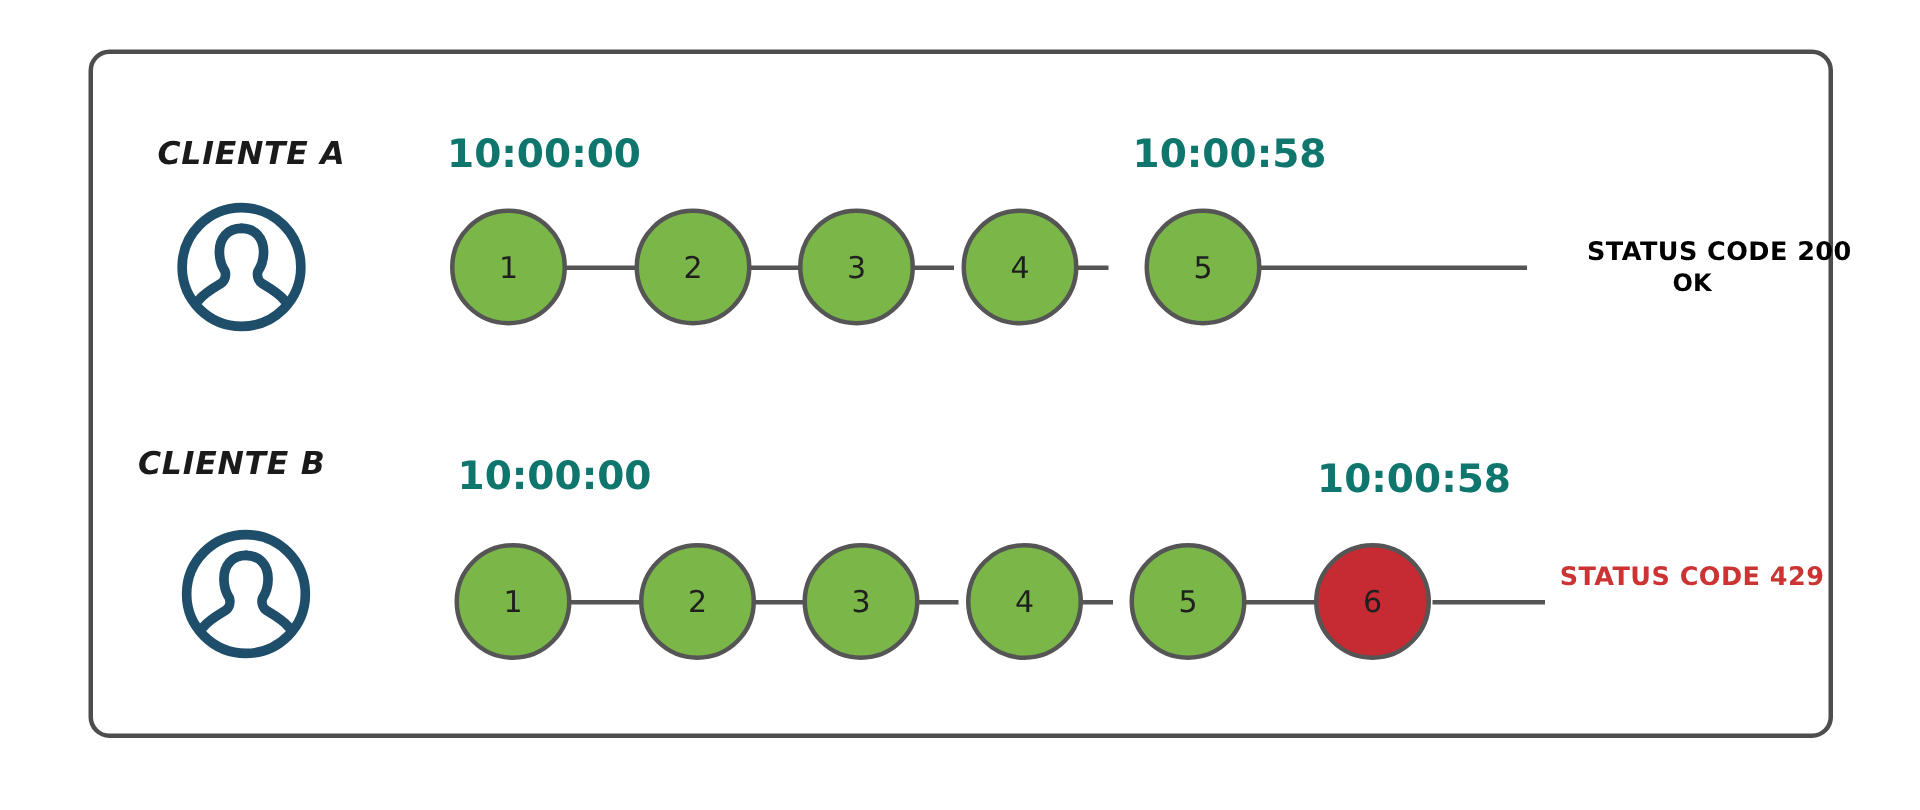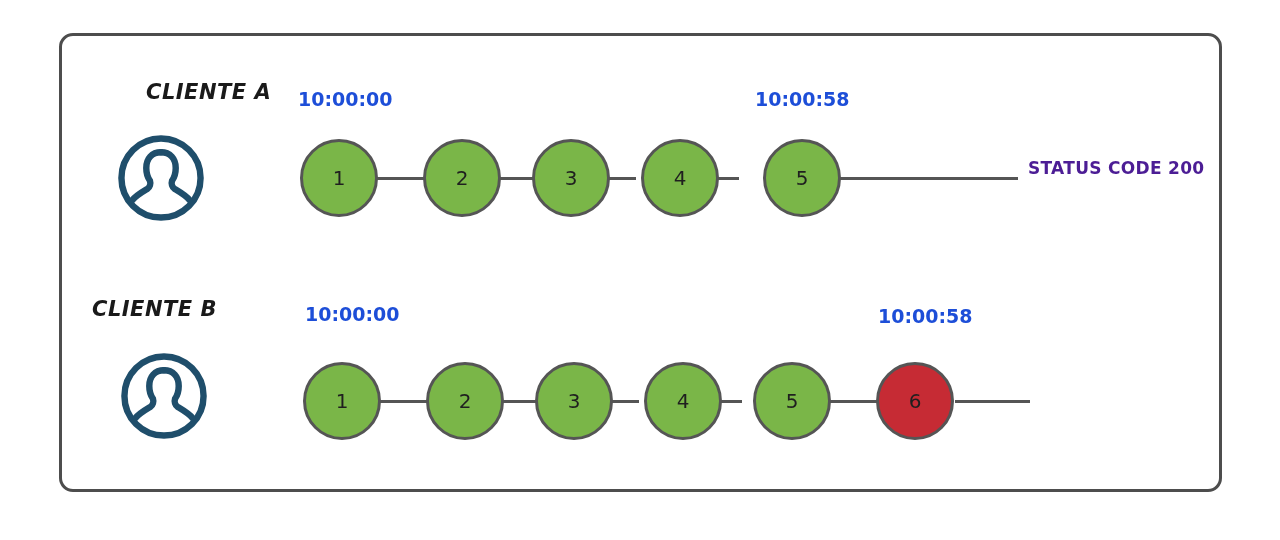--- a/index.html
+++ b/index.html
@@ -37,23 +37,23 @@
     font-size: 21px;
     font-weight: 600;
     font-style: italic;
     letter-spacing: 0.5px;
     color: #1a1a1a;
     white-space: nowrap;
   }
   .timestamp {
     position: absolute;
     font-family: "DejaVu Sans", sans-serif;
-    font-size: 19px;
+    font-size: 26px;
     font-weight: 700;
-    color: #1d4ed8;
+    color: #0f766e;
     white-space: nowrap;
   }
   .avatar {
     position: absolute;
     width: 92px;
     height: 92px;
   }
   .node {
     position: absolute;
     width: 78px;
@@ -86,31 +86,31 @@
     display: block;
     font-size: 17px;
     font-weight: 600;
     letter-spacing: 0.3px;
   }
   .status .line2 {
     display: block;
     font-size: 16px;
     font-weight: 600;
   }
-  .status.ok .line1, .status.ok .line2 { color: #4c1d95; }
+  .status.ok .line1, .status.ok .line2 { color: #000000; margin-left: 30px; }
   .status.err .line1, .status.err .line2 { color: #CC3333; }
 </style>
 </head>
 <body>
 
 <div id="stage">
   <div class="frame"></div>
 
   <div class="row">
-    <div class="client-label" style="left:105px; top:80px;margin-left:41px;">CLIENTE A</div>
+    <div class="client-label" style="left:105px; top:90px;">CLIENTE A</div>
 
     <div class="timestamp" style="left:298px; top:88px;">10:00:00</div>
 
     <div class="timestamp" style="left:755px; top:88px;">10:00:58</div>
 
     <div class="avatar" style="left:115px; top:132px;">
       <svg viewBox="0 0 100 100" width="92" height="92" aria-hidden="true">
         <circle cx="50" cy="50" r="43" fill="none" stroke="#1F4E6B" stroke-width="7"></circle>
         <g fill="none" stroke="#1F4E6B" stroke-width="7" stroke-linejoin="round" stroke-linecap="round">
           <path d="M50 22 C40 22 34 29 34 39 C34 46 36 50 38 53 C39 56 38 60 35 62
@@ -128,20 +128,21 @@
     <div class="connector" style="left:820px; top:177px; width:198px;"></div>
 
     <div class="node" style="left:300px; top:139px; background:#7AB648;">1</div>
     <div class="node" style="left:423px; top:139px; background:#7AB648;">2</div>
     <div class="node" style="left:532px; top:139px; background:#7AB648;">3</div>
     <div class="node" style="left:641px; top:139px; background:#7AB648;">4</div>
     <div class="node" style="left:763px; top:139px; background:#7AB648;">5</div>
 
     <div class="status ok" style="left:1028px; top:158px; width:170px;">
       <span class="line1">STATUS CODE 200</span>
+      <span class="line2">OK</span>
     </div>
   </div>
 
   <div class="row">
     <div class="client-label" style="left:92px; top:297px;">CLIENTE B</div>
 
     <div class="timestamp" style="left:305px; top:303px;">10:00:00</div>
 
     <div class="timestamp" style="left:878px; top:305px;">10:00:58</div>
 
@@ -165,15 +166,16 @@
     <div class="connector" style="left:955px; top:400px; width:75px;"></div>
 
     <div class="node" style="left:303px; top:362px; background:#7AB648;">1</div>
     <div class="node" style="left:426px; top:362px; background:#7AB648;">2</div>
     <div class="node" style="left:535px; top:362px; background:#7AB648;">3</div>
     <div class="node" style="left:644px; top:362px; background:#7AB648;">4</div>
     <div class="node" style="left:753px; top:362px; background:#7AB648;">5</div>
     <div class="node" style="left:876px; top:362px; background:#C62B34;">6</div>
 
     <div class="status err" style="left:1030px; top:375px; width:196px;">
+      <span class="line1">STATUS CODE 429</span>
     </div>
   </div>
 </div>
 
 </body></html>

